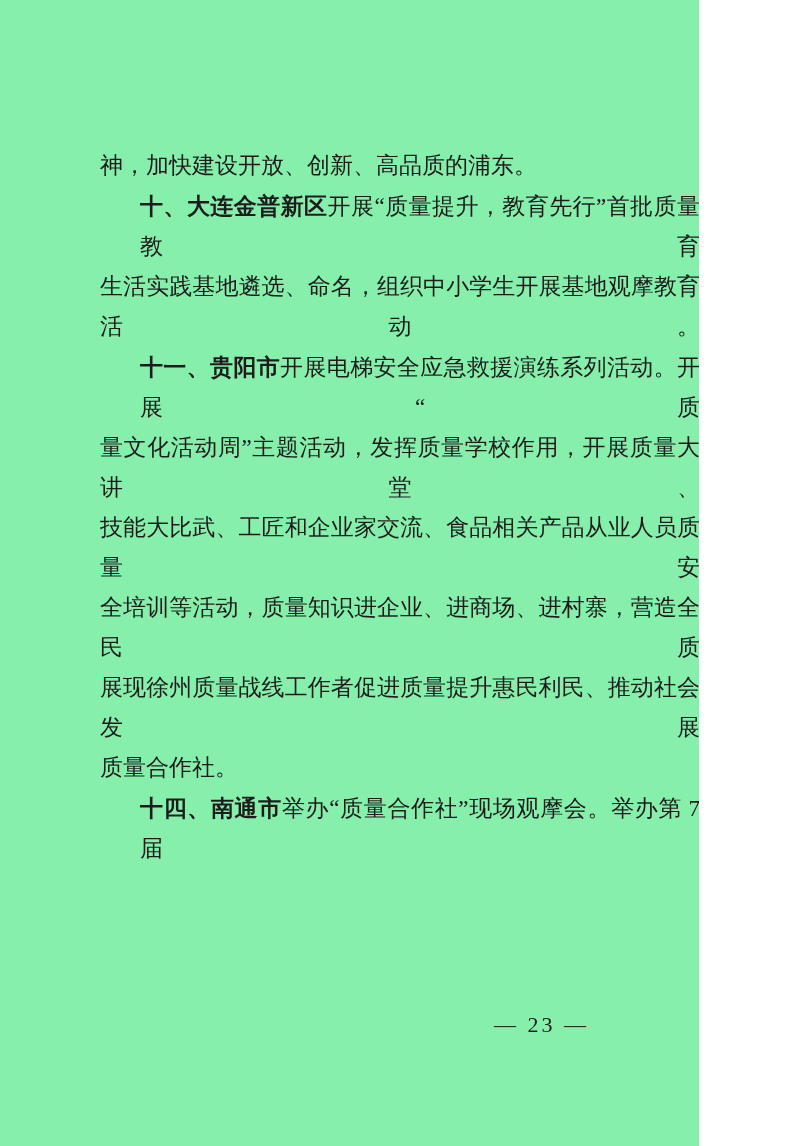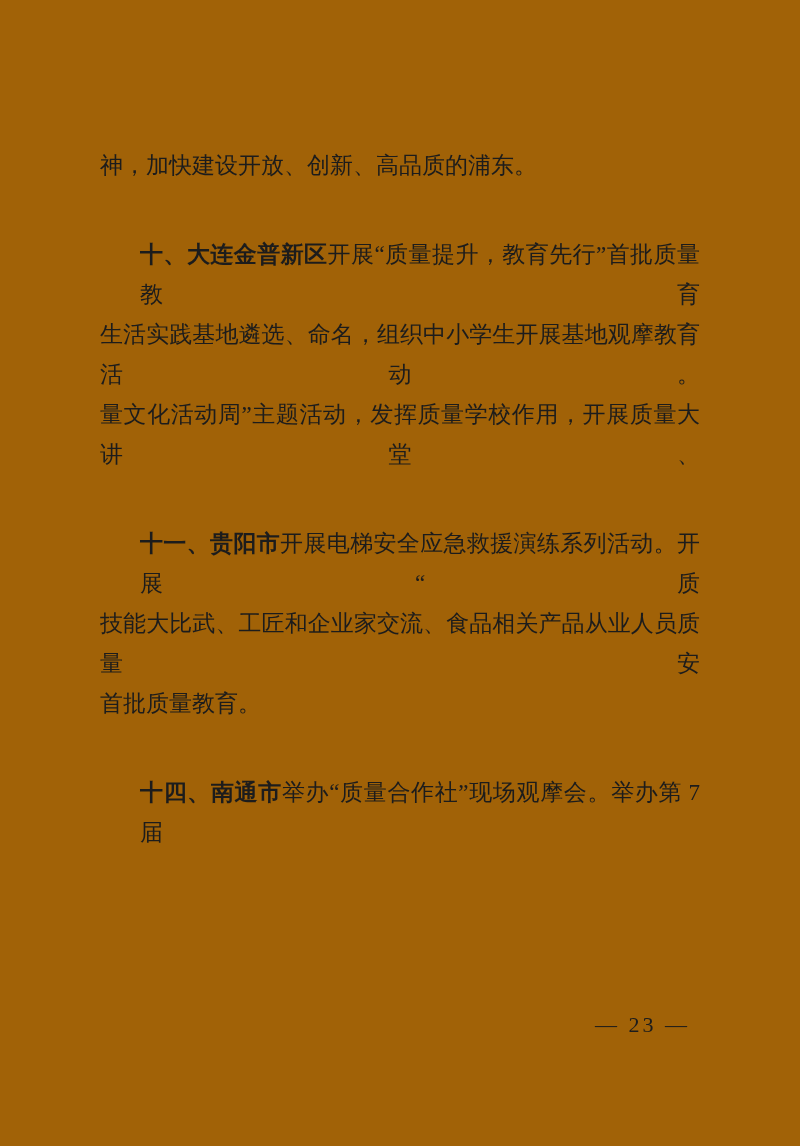--- a/index.html
+++ b/index.html
@@ -2,23 +2,23 @@
 <html><head>
 <meta charset="utf-8">
 <style>
   html, body {
     margin: 0;
     padding: 0;
     background: #ffffff;
   }
   .page {
     position: relative;
-    width: 800px;
+    width: 699px;
     height: 1146px;
-    background: #a16207;
+    background: #86efac;
     overflow: hidden;
     font-family: "Liberation Serif", serif;
     color: #1c1c1c;
   }
   .body-text {
     position: absolute;
     left: 100px;
     top: 146px;
     width: 600px;
     font-size: 23px;
@@ -27,21 +27,20 @@
   .line {
     text-align: left;
     white-space: normal;
   }
   .line.justify {
     text-align: justify;
     text-align-last: justify;
   }
   .line.indent {
     padding-left: 40px;
-    margin-top: 48px;
   }
   .lead {
     font-family: "Liberation Sans", sans-serif;
     font-weight: 700;
   }
   .page-number {
     position: absolute;
     top: 1012px;
     right: 110px;
     font-size: 22px;
@@ -51,20 +50,22 @@
   }
 </style>
 </head>
 <body>
 
 <div class="page">
   <div class="body-text">
       <div class="line"><span>神，加快建设开放、创新、高品质的浦东。</span></div>
       <div class="line indent justify"><span class="lead">十、大连金普新区</span><span>开展“质量提升，教育先行”首批质量教育</span></div>
       <div class="line justify"><span>生活实践基地遴选、命名，组织中小学生开展基地观摩教育活动。</span></div>
+      <div class="line indent justify"><span class="lead">十一、贵阳市</span><span>开展电梯安全应急救援演练系列活动。开展“质</span></div>
       <div class="line justify"><span>量文化活动周”主题活动，发挥质量学校作用，开展质量大讲堂、</span></div>
-      <div class="line indent justify"><span class="lead">十一、贵阳市</span><span>开展电梯安全应急救援演练系列活动。开展“质</span></div>
       <div class="line justify"><span>技能大比武、工匠和企业家交流、食品相关产品从业人员质量安</span></div>
-      <div class="line"><span>首批质量教育。</span></div>
+      <div class="line justify"><span>全培训等活动，质量知识进企业、进商场、进村寨，营造全民质</span></div>
+      <div class="line justify"><span>展现徐州质量战线工作者促进质量提升惠民利民、推动社会发展</span></div>
+      <div class="line"><span>质量合作社。</span></div>
       <div class="line indent justify"><span class="lead">十四、南通市</span><span>举办“质量合作社”现场观摩会。举办第 7 届</span></div>
     </div>
   <div class="page-number">— 23 —</div>
 </div>
 
 </body></html>

